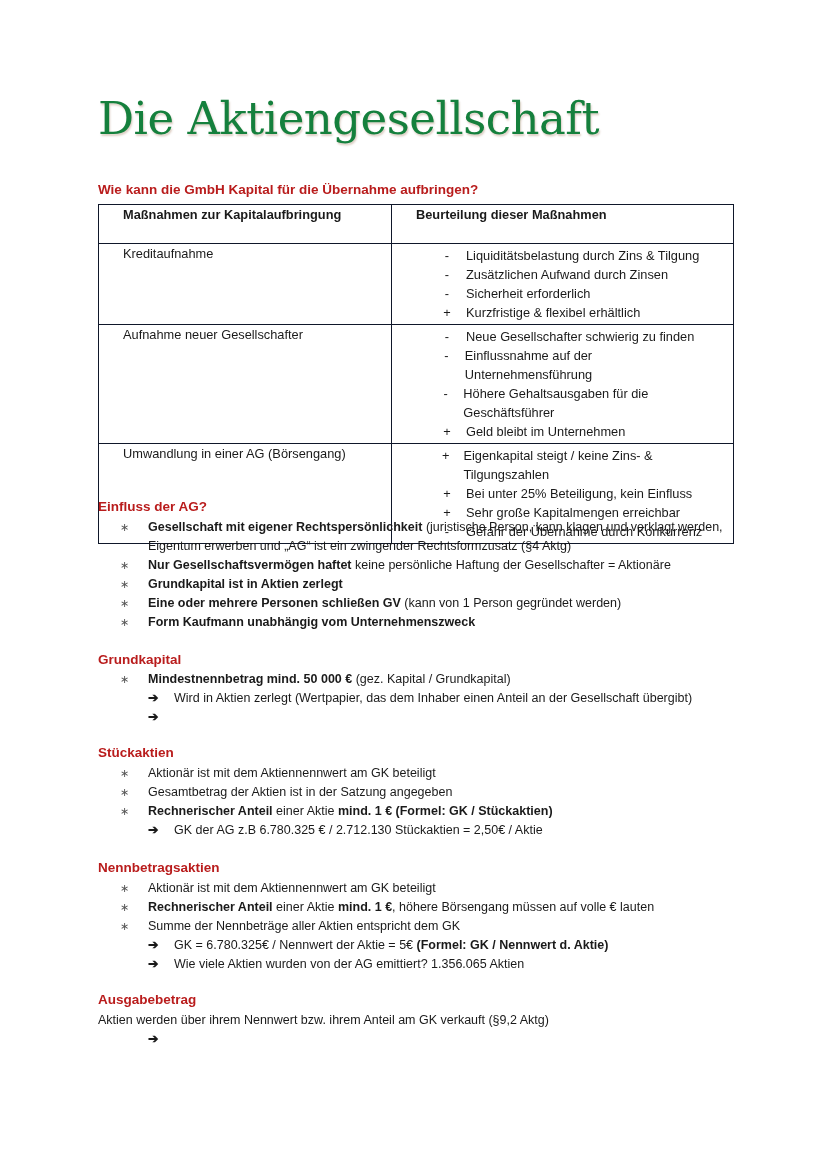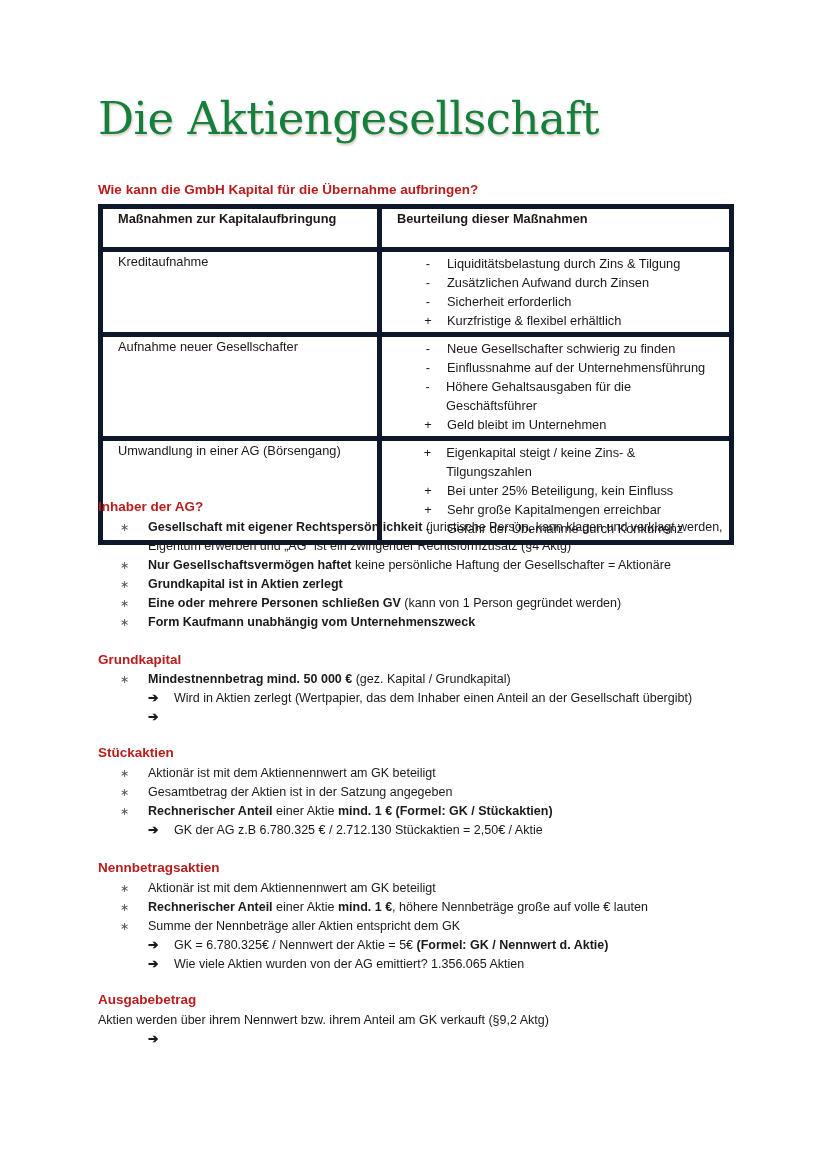--- a/index.html
+++ b/index.html
@@ -5,22 +5,22 @@
   html, body { margin: 0; padding: 0; background: #ffffff; }
   body { width: 828px; height: 1171px; position: relative; overflow: hidden;
          font-family: "Liberation Sans", sans-serif; color: #1a1a1a; font-size: 12.5px; }
   .title { position: absolute; left: 98px; top: 92px; margin: 0;
            font-family: "DejaVu Serif", serif; font-weight: normal; font-size: 45px;
            color: #15803d; letter-spacing: -0.5px;
            text-shadow: 1px 2px 2px rgba(120,60,20,0.25); }
   .h2 { position: absolute; left: 98px; margin: 0; font-size: 13.5px; font-weight: bold; color: #b91c1c; }
   table.measures { position: absolute; left: 98px; top: 204px; width: 636px;
                    border-collapse: collapse; font-size: 12.8px; }
-  table.measures td, table.measures th { border: 5px solid #0f172a; vertical-align: top;
-                   padding: 2px 15px; text-align: left; }
+  table.measures td, table.measures th { border: 1px solid #0f172a; vertical-align: top;
+                   padding: 2px 24px; text-align: left; }
   table.measures th { font-weight: bold; height: 34px; }
   table.measures td.col1 { width: 244px; }
   table.measures th.col1 { width: 244px; }
   .eval-item { display: flex; line-height: 19px; }
   .sign { width: 22px; text-align: center; margin-left: 20px; margin-right: 8px; }
   ul.bullets { list-style: none; margin: 0; padding: 0; position: absolute; left: 120px; width: 610px; }
   ul.bullets li { position: relative; padding-left: 28px; line-height: 19px; }
   .star { position: absolute; left: 0; top: 0; width: 10px; font-size: 11px; color: #555; }
   ul.arrows { list-style: none; margin: 0; padding: 0; }
   ul.arrows li { position: relative; padding-left: 26px; line-height: 19px; }
@@ -101,21 +101,21 @@
           </div>
       <div class="eval-item">
             <span class="sign">-</span>
             <span>Gefahr der Übernahme durch Konkurrenz</span>
           </div>
     </td>
   </tr>
 </tbody>
   </table>
 
-<h2 class="h2" style="top:499px">Inhaber der AG?</h2>
+<h2 class="h2" style="top:499px">Einfluss der AG?</h2>
 <ul class="bullets" style="top:518px">
   <li><span class="star">∗</span><b>Gesellschaft mit eigener Rechtspersönlichkeit</b><span> (juristische Person, kann klagen und verklagt werden, Eigentum erwerben und „AG“ ist ein zwingender Rechtsformzusatz (§4 Aktg)</span></li>
   <li><span class="star">∗</span><b>Nur Gesellschaftsvermögen haftet</b><span> keine persönliche Haftung der Gesellschafter = Aktionäre</span></li>
   <li><span class="star">∗</span><b>Grundkapital ist in Aktien zerlegt</b></li>
   <li><span class="star">∗</span><b>Eine oder mehrere Personen schließen GV</b><span> (kann von 1 Person gegründet werden)</span></li>
   <li><span class="star">∗</span><b>Form Kaufmann unabhängig vom Unternehmenszweck</b></li>
 </ul>
 
 <h2 class="h2" style="top:652px">Grundkapital</h2>
 <ul class="bullets" style="top:670px">
@@ -134,21 +134,21 @@
   <li><span class="star">∗</span><b>Rechnerischer Anteil</b><span> einer Aktie </span><b>mind. 1 € (Formel: GK / Stückaktien)</b>
     <ul class="arrows">
       <li><span class="arrow">➔</span><span>GK der AG z.B 6.780.325 €  / 2.712.130 Stückaktien = 2,50€ / Aktie</span></li>
     </ul>
   </li>
 </ul>
 
 <h2 class="h2" style="top:860px">Nennbetragsaktien</h2>
 <ul class="bullets" style="top:879px">
   <li><span class="star">∗</span><span>Aktionär ist mit dem Aktiennennwert am GK beteiligt</span></li>
-  <li><span class="star">∗</span><b>Rechnerischer Anteil</b><span> einer Aktie </span><b>mind. 1 €</b><span>, höhere Nennbeträge große auf volle € lauten</span></li>
+  <li><span class="star">∗</span><b>Rechnerischer Anteil</b><span> einer Aktie </span><b>mind. 1 €</b><span>, höhere Börsengang müssen auf volle € lauten</span></li>
   <li><span class="star">∗</span><span>Summe der Nennbeträge aller Aktien entspricht dem GK</span>
     <ul class="arrows">
       <li><span class="arrow">➔</span><span>GK = 6.780.325€ / Nennwert der Aktie = 5€ </span><b>(Formel: GK / Nennwert d. Aktie)</b></li>
       <li><span class="arrow">➔</span><span>Wie viele Aktien wurden von der AG emittiert? 1.356.065 Aktien</span></li>
     </ul>
   </li>
 </ul>
 
 <h2 class="h2" style="top:992px">Ausgabebetrag</h2>
 <p class="plain" style="top:1011px">Aktien werden über ihrem Nennwert bzw. ihrem Anteil am GK verkauft (§9,2 Aktg)</p>

